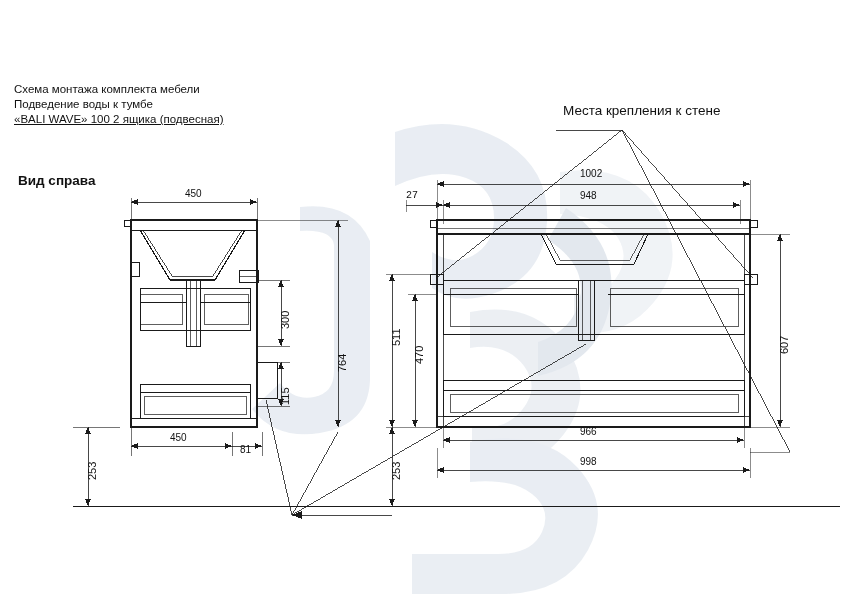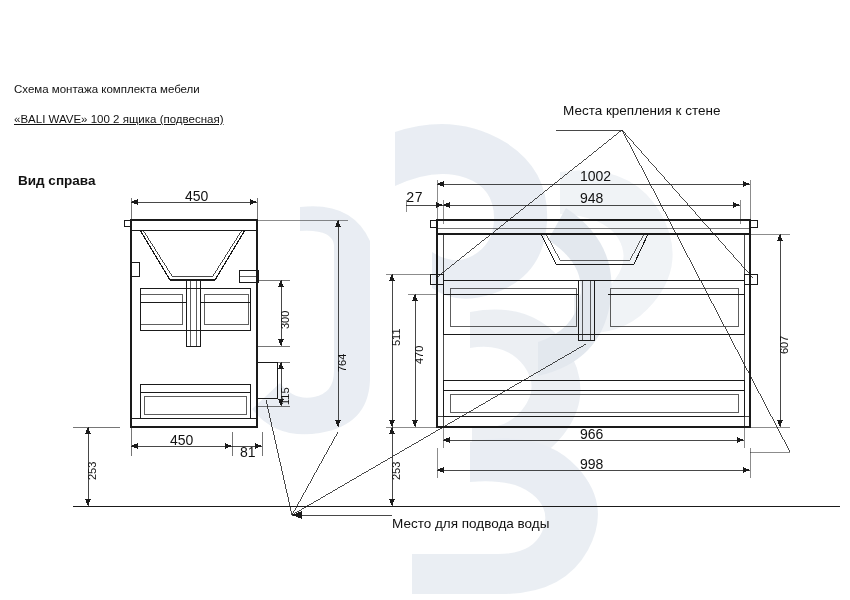--- a/index.html
+++ b/index.html
@@ -31,21 +31,21 @@
   .heading {
     font-size: 13.5px;
     font-weight: bold;
     color: #111;
   }
   .label-big {
     font-size: 13.5px;
     color: #111;
   }
   .dim {
-    font-size: 14px;
+    font-size: 10px;
     color: #111;
   }
   .dim-v {
     font-size: 11px;
     color: #111;
     transform-origin: 0 0;
     transform: rotate(-90deg);
   }
   svg.layer {
     position: absolute;
@@ -237,26 +237,26 @@
       <line x1="292" y1="503" x2="266" y2="388" stroke-width="0.8"></line>
       <line x1="292" y1="503" x2="338" y2="420" stroke-width="0.8"></line>
       <line x1="292" y1="503" x2="586" y2="332" stroke-width="0.8"></line>
       <line x1="292" y1="503" x2="392" y2="503" stroke-width="0.8"></line>
       <path d="M292 503 l10 -4 l0 8 z" fill="#1a1a1a" stroke="none"></path>
       <line x1="750" y1="440" x2="790" y2="440" stroke-width="0.5"></line>
     </g>
   </svg>
 
   <div class="txt title-block" style="left:14px; top:70px;">Схема монтажа комплекта мебели</div>
+  <div class="txt title-block" style="left:14px; top:85px;">Подведение воды к тумбе</div>
   <div class="txt title-block" style="left:14px; top:100px;text-decoration:underline;">«BALI WAVE» 100 2 ящика (подвесная)</div>
 
   <div class="txt heading" style="left:18px; top:160px;text-align:right;">Вид справа</div>
 
   <div class="txt label-big" style="left:563px; top:90px;">Места крепления к стене</div>
-  <div class="txt label-big" style="left:392px; top:503px;">Место  для подвода воды</div>
 
   <div class="txt dim" style="left:185px; top:176px;">450</div>
   <div class="txt dim" style="left:170px; top:420px;">450</div>
   <div class="txt dim" style="left:240px; top:432px;text-align:center;">81</div>
   <div class="txt dim-v" style="left:278px; top:317px;">300</div>
   <div class="txt dim-v" style="left:278px; top:393px;">115</div>
   <div class="txt dim-v" style="left:335px; top:360px;">764</div>
   <div class="txt dim-v" style="left:85px; top:468px;">253</div>
 
   <div class="txt dim" style="left:580px; top:156px;">1002</div>

